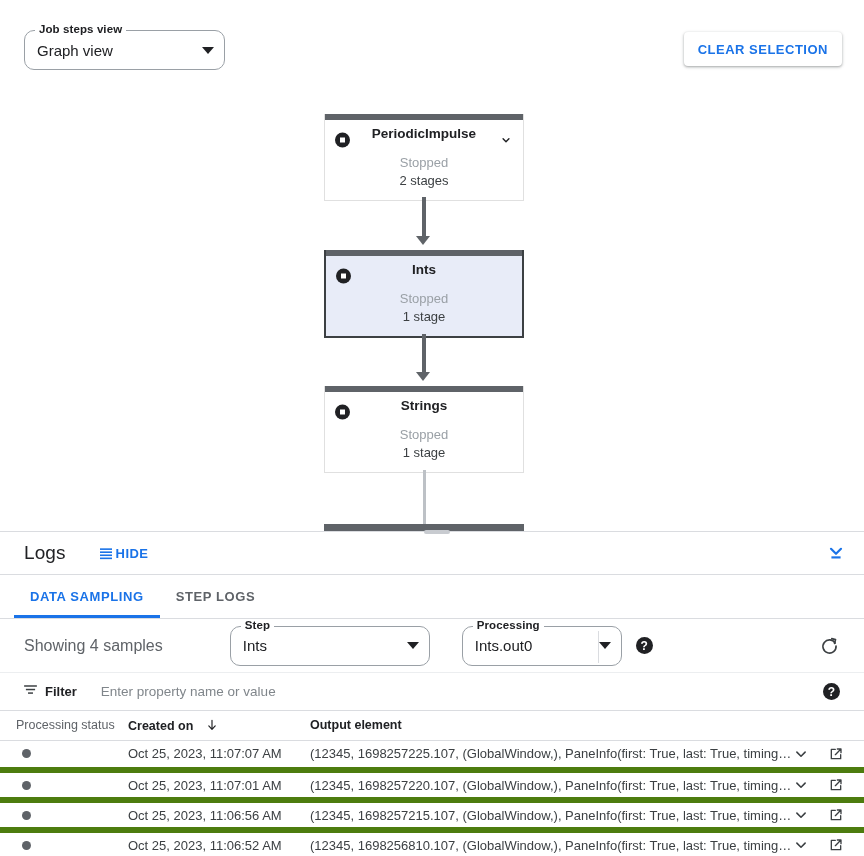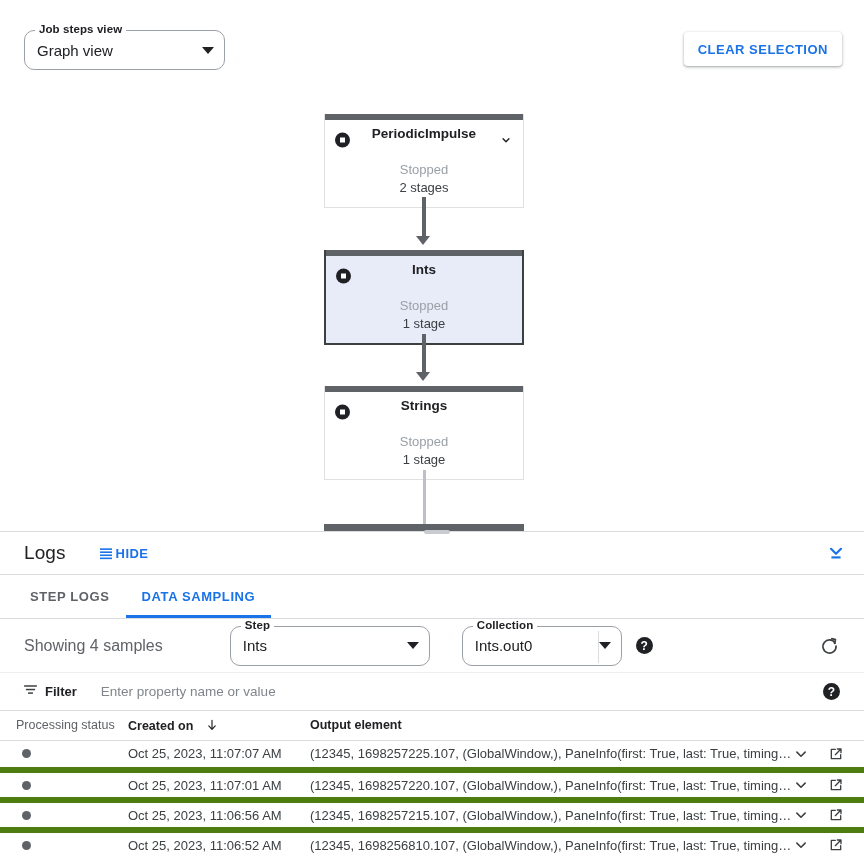--- a/index.html
+++ b/index.html
@@ -127,21 +127,21 @@
   }
   .node-chevron {
     position: absolute;
     right: 10px; top: 50%;
     transform: translateY(-50%);
     width: 14px; height: 14px;
   }
   .node-status {
     font-size: 13px;
     color: #9aa0a6;
-    margin-top: 8px;
+    margin-top: 1px;
   }
   .node-stages {
     font-size: 13px;
     color: #3c4043;
     margin-top: 3px;
     padding-bottom: 12px;
   }
 
   .edge {
     position: absolute;
@@ -436,35 +436,35 @@
     </button>
     <button id="collapse-panel-button">
       <svg width="20" height="20" viewBox="0 0 24 24">
         <path d="M6 7l6 6 6-6" fill="none" stroke="#1a73e8" stroke-width="2.6" stroke-linecap="round" stroke-linejoin="round"></path>
         <rect x="6.5" y="16" width="11" height="2.6" fill="#1a73e8"></rect>
       </svg>
     </button>
   </div>
 
   <div id="logs-tabs">
+    <button class="tab active">DATA SAMPLING</button>
     <button class="tab">STEP LOGS</button>
-    <button class="tab active">DATA SAMPLING</button>
   </div>
 
   <div id="sampling-controls">
     <span id="showing-samples">Showing 4 samples</span>
 
     <div id="step-select" class="outlined-field">
       <span class="field-label">Step</span>
       <span class="field-value">Ints</span>
       <span class="caret"></span>
     </div>
 
     <div id="collection-select" class="outlined-field">
-      <span class="field-label">Collection</span>
+      <span class="field-label">Processing</span>
       <span class="field-value">Ints.out0</span>
       <span class="caret"></span>
     </div>
 
     <span class="help-icon">?</span>
 
     <div id="controls-divider"></div>
 
     <button id="refresh-button">
       <svg width="21" height="21" viewBox="0 0 24 24">

